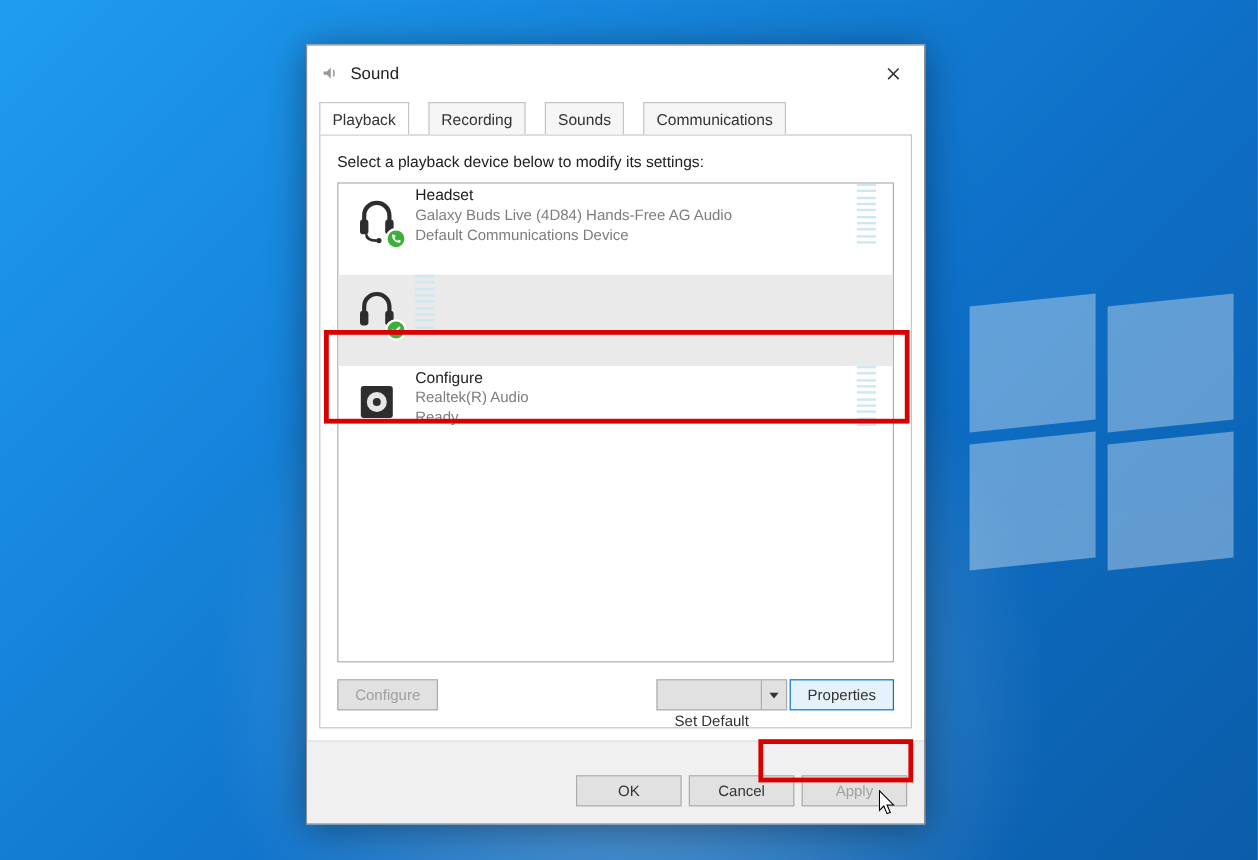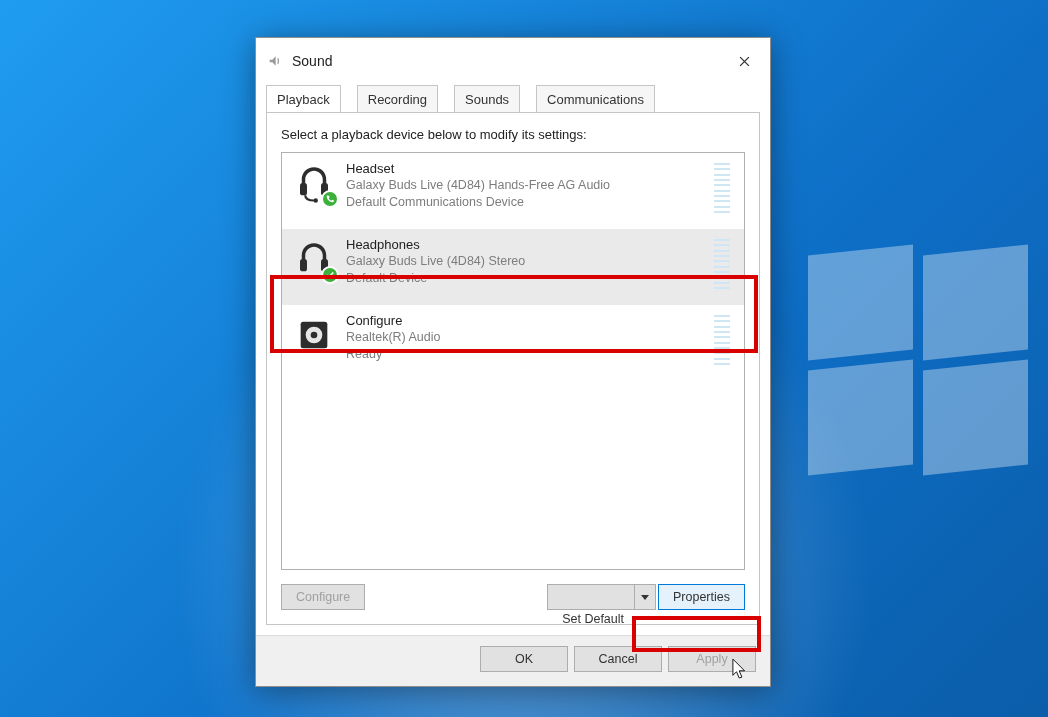--- a/index.html
+++ b/index.html
@@ -105,21 +105,21 @@
   .device-list {
     border: 1px solid #b0b0b0;
     flex: 1;
     background: #fff;
     overflow: hidden;
     position: relative;
   }
   .device-inner { position: relative; }
   .device-row {
     display: flex;
-    align-items: flex-start;
+    align-items: flex-end;
     padding: 8px 10px 24px 10px;
     gap: 10px;
     height: 76px;
   }
   .device-row.selected { background: #eaeaea; }
   .dev-icon {
     width: 44px; height: 44px;
     position: relative;
     display: flex; align-items: center; justify-content: center;
   }
@@ -173,21 +173,21 @@
     border-left: 1px solid #adadad;
     padding: 0 6px;
     height: 100%;
     display: flex; align-items: center; justify-content: center;
   }
 
   .footer {
     display: flex;
     justify-content: flex-end;
     gap: 6px;
-    padding: 10px 14px 14px 14px;
+    padding: 28px 14px 14px 14px;
     background: #f0f0f0;
     border-top: 1px solid #dcdcdc;
   }
   .footer .btn { width: 88px; }
 
   .highlight {
     position: absolute;
     border: 4px solid #d90000;
     pointer-events: none;
   }
@@ -294,25 +294,20 @@
               <path fill="#2d2d2d" d="M24 6c-8 0-14 6-14 14v8h4v-8c0-6 5-10 10-10s10 4 10 10v8h4v-8c0-8-6-14-14-14z"></path>
               <rect x="8" y="24" width="8" height="14" rx="3" fill="#2d2d2d"></rect>
               <rect x="32" y="24" width="8" height="14" rx="3" fill="#2d2d2d"></rect>
             </svg>
             <span class="badge">
               <svg viewBox="0 0 24 24">
                   <path fill="none" stroke="#fff" stroke-width="4" d="M4 12l5 5L20 6"></path>
                 </svg>
             </span>
           </div>
-          <div class="dev-text">
-            <div class="name">Headphones</div>
-            <div class="sub">Galaxy Buds Live (4D84) Stereo</div>
-            <div class="sub">Default Device</div>
-          </div>
           <div class="level-meter">
             <div class="seg"></div>
               <div class="seg"></div>
               <div class="seg"></div>
               <div class="seg"></div>
               <div class="seg"></div>
             <div class="seg"></div>
               <div class="seg"></div>
               <div class="seg"></div>
               <div class="seg"></div>

